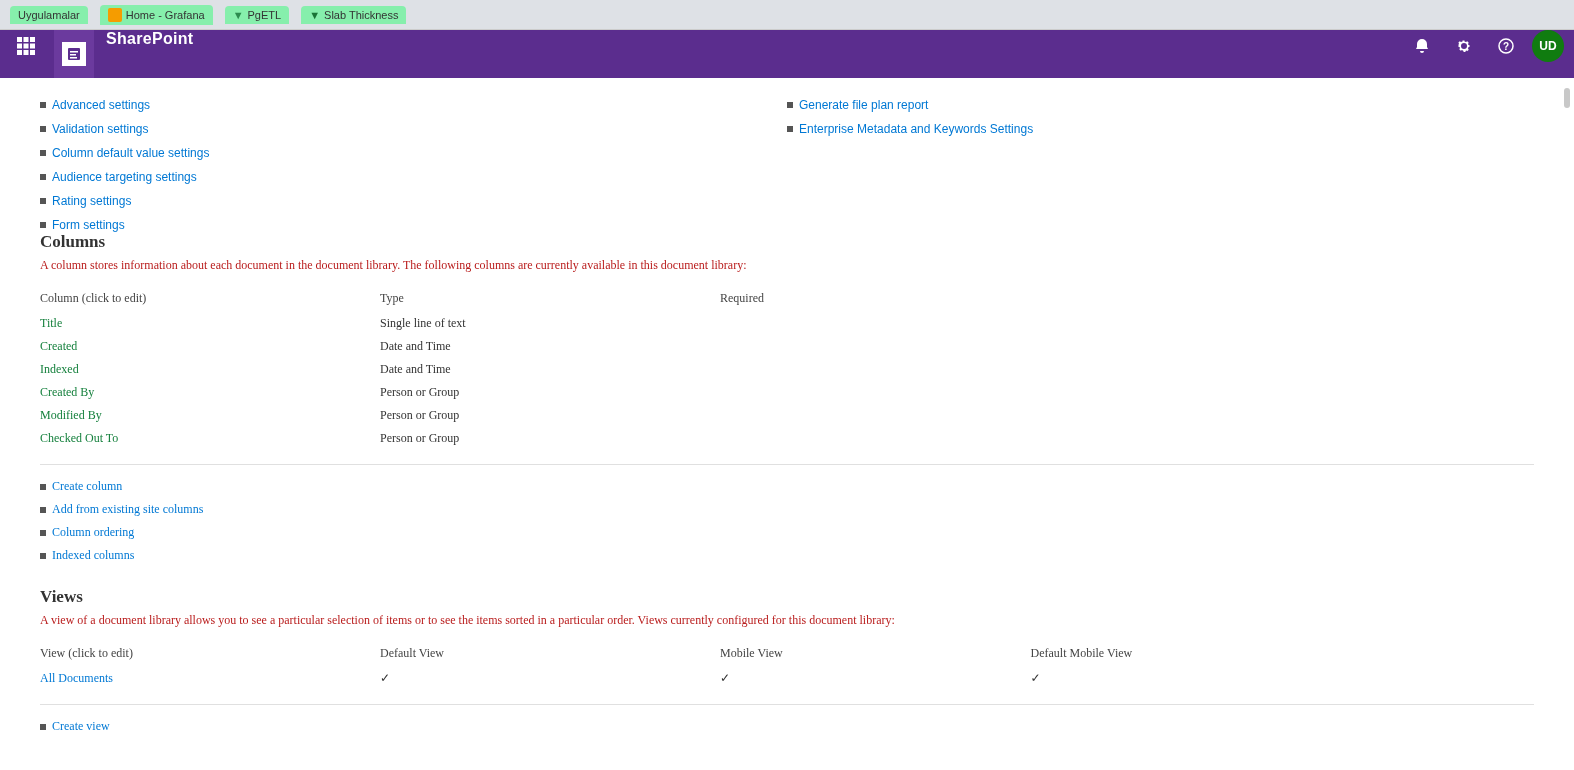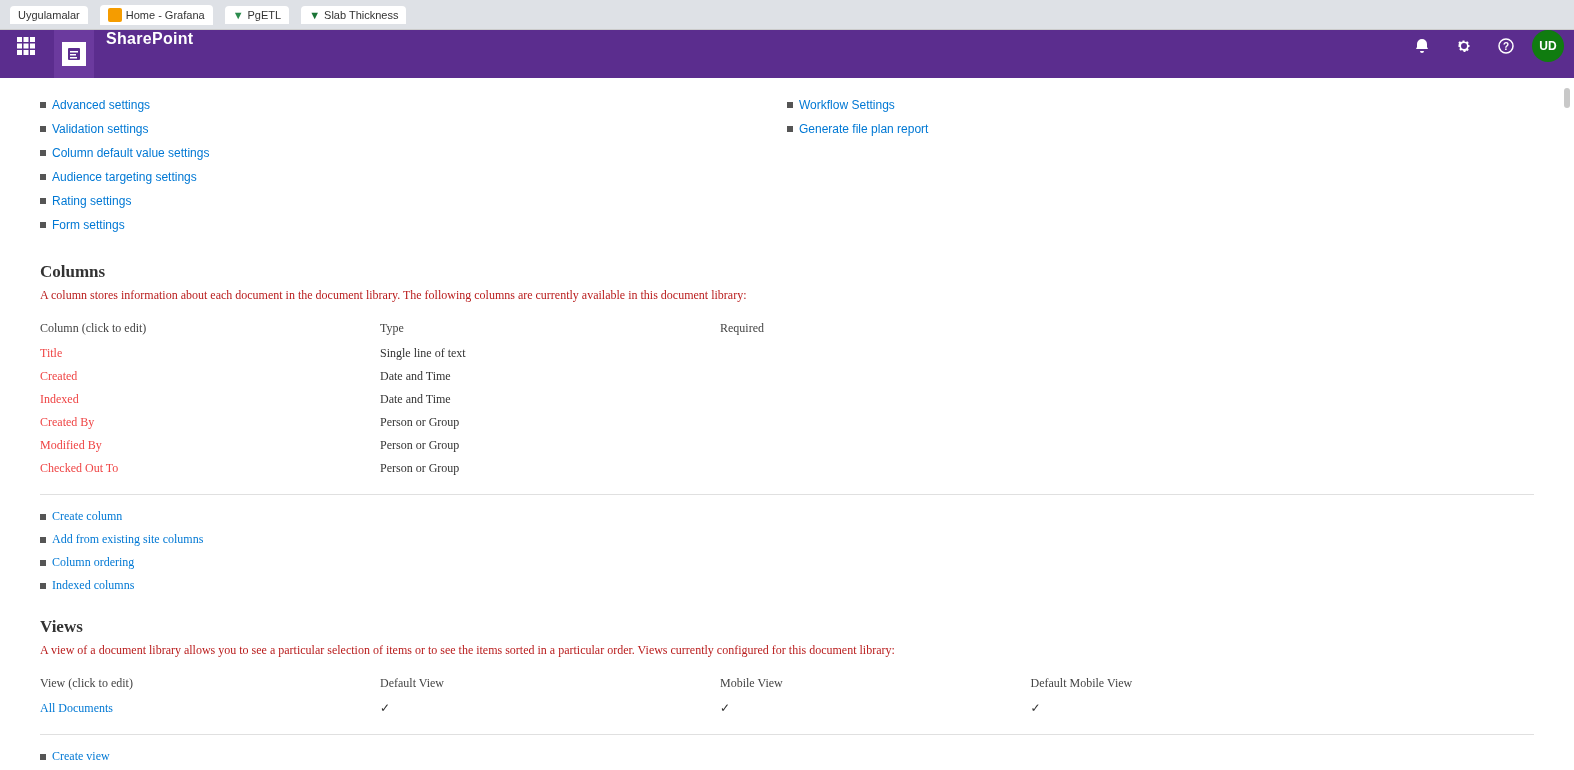--- a/index.html
+++ b/index.html
@@ -15,21 +15,21 @@
       gap: 12px;
       font-size: 12px;
       color: #333;
       border-bottom: 1px solid #ccc;
     }
     .browser-tab {
       display: flex;
       align-items: center;
       gap: 4px;
       padding: 3px 8px;
-      background: #ffffff;
+      background: #86efac;
       border-radius: 4px 4px 0 0;
       font-size: 11px;
     }
     .browser-tab .favicon {
       width: 14px;
       height: 14px;
       border-radius: 2px;
     }
     .favicon-orange { background: #f59c00; border-radius: 50%; }
 
@@ -112,21 +112,20 @@
       padding: 20px 40px;
       overflow-y: auto;
       position: relative;
     }
 
     
     .settings-grid {
       display: grid;
       grid-template-columns: 1fr 1fr;
       gap: 0;
-      margin-bottom: 30px;
     }
     .settings-col {
       display: flex;
       flex-direction: column;
       gap: 10px;
     }
     .settings-link {
       display: flex;
       align-items: center;
       gap: 6px;
@@ -171,21 +170,21 @@
       border-bottom: none;
     }
     .col-table thead tr th:first-child { width: 340px; }
     .col-table thead tr th:nth-child(2) { width: 340px; }
     .col-table tbody tr td {
       font-size: 12px;
       padding: 4px 0;
       vertical-align: top;
     }
     .col-table tbody tr td a {
-      color: #ef4444;
+      color: #15803d;
       text-decoration: none;
       cursor: pointer;
     }
     .col-table tbody tr td.type-col {
       color: #333;
     }
 
     .divider {
       border: none;
       border-top: 1px solid #e0e0e0;
@@ -324,25 +323,25 @@
         <span>Rating settings</span>
       </a>
       <a class="settings-link">
         <span class="bullet-square"></span>
         <span>Form settings</span>
       </a>
     </div>
     <div class="settings-col">
       <a class="settings-link">
         <span class="bullet-square"></span>
-        <span>Workflow Settings</span>
-      </a>
-      <a class="settings-link">
-        <span class="bullet-square"></span>
         <span>Generate file plan report</span>
+      </a>
+      <a class="settings-link">
+        <span class="bullet-square"></span>
+        <span>Enterprise Metadata and Keywords Settings</span>
       </a>
     </div>
   </div>
 
   <div class="section-block">
     <div class="section-title">Columns</div>
     <div class="section-desc">A column stores information about each document in the document library. The following columns are currently available in this document library:</div>
 
     <table class="col-table">
       <thead>

